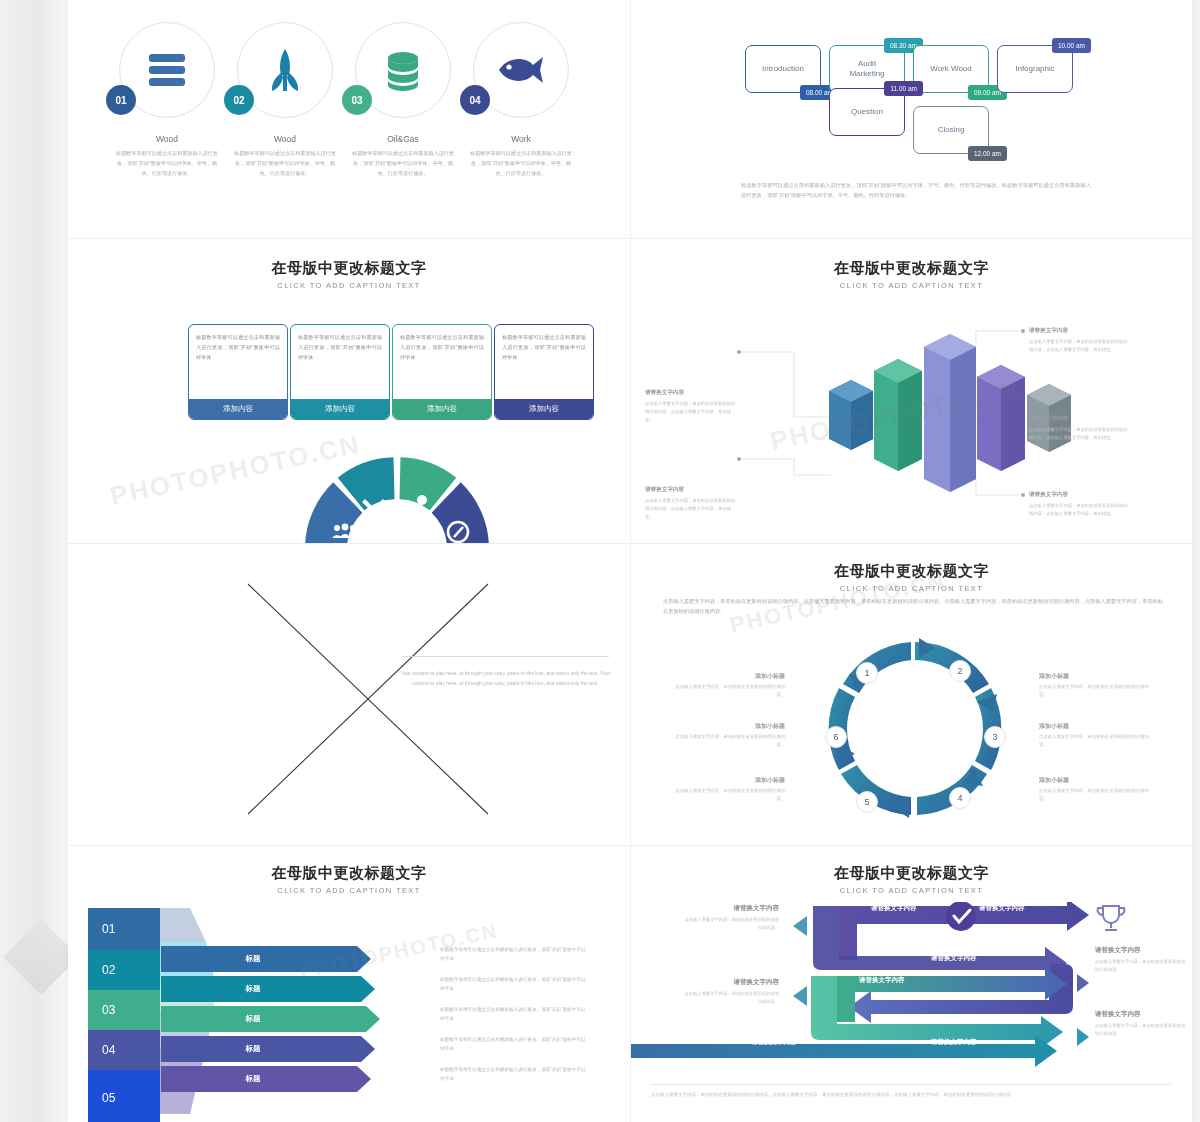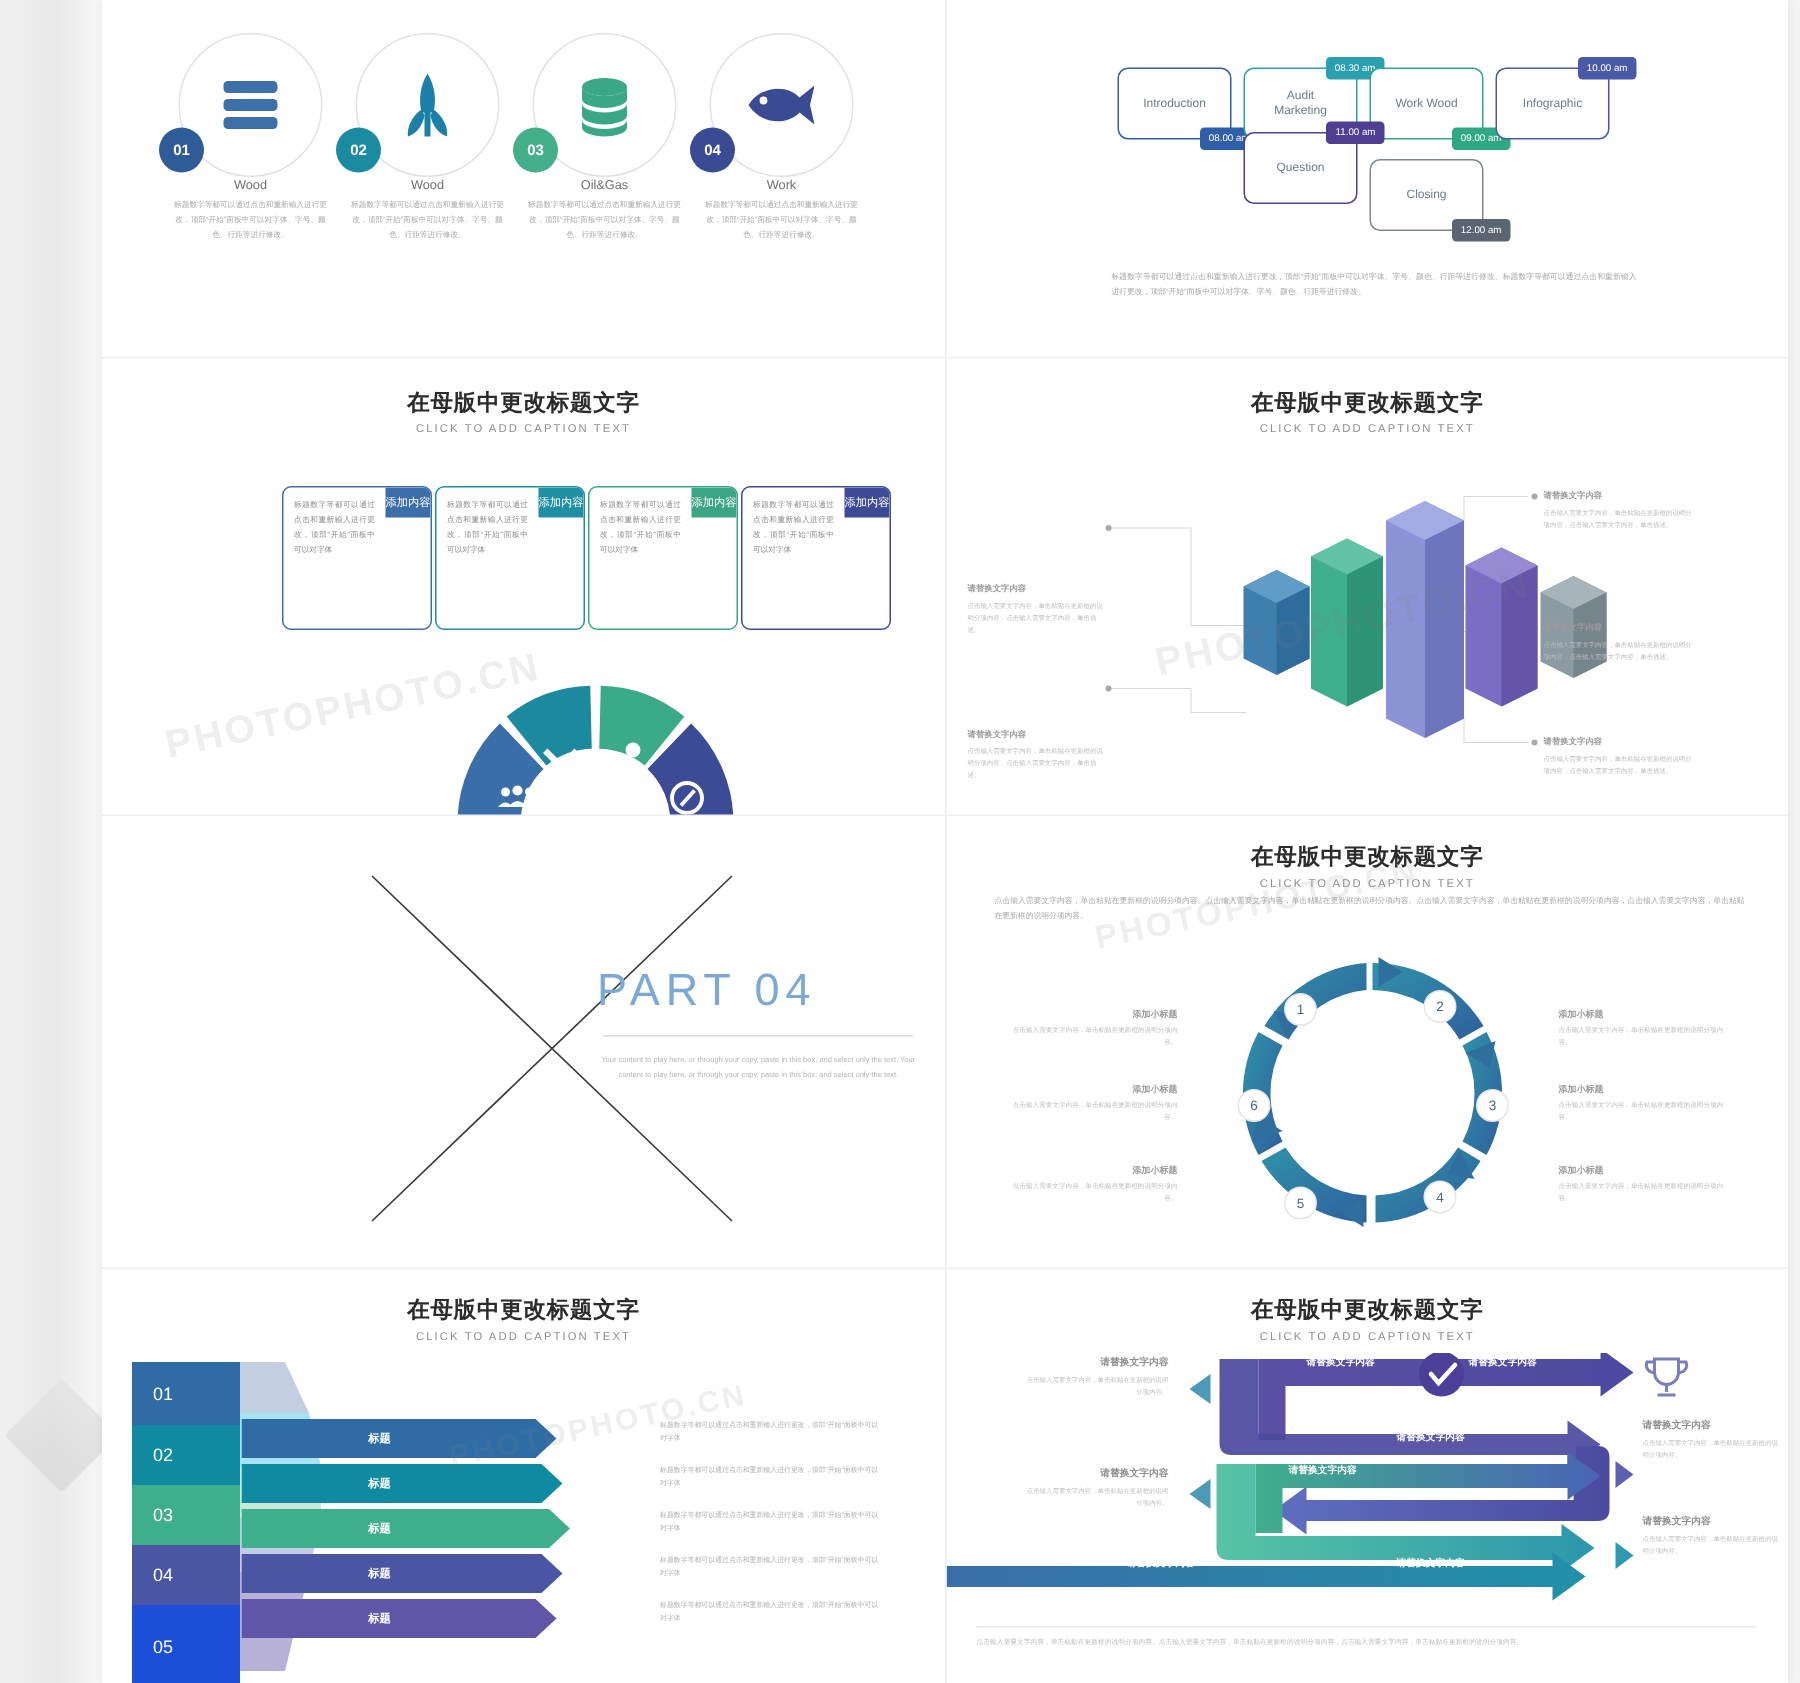--- a/index.html
+++ b/index.html
@@ -36,34 +36,34 @@
   .sub{ text-align:center; font-size:7.5px; color:#8d8d8d; letter-spacing:1.4px; margin-top:3px;}
   .body-par{font-size:5.2px;color:#a8a8a8;line-height:1.95;text-align:justify;}
 
   
   .circ-wrap{position:absolute;left:0;top:22px;width:562px;height:200px;}
   .circ-item{position:absolute;width:118px;}
   .circ-ring{position:relative;width:96px;height:96px;border:1px solid #dfe3e6;border-radius:50%;margin:0 auto;
              display:flex;align-items:center;justify-content:center;background:#fff;}
   .badge{position:absolute;left:-14px;bottom:2px;width:30px;height:30px;border-radius:50%;
          color:#fff;font-size:10px;display:flex;align-items:center;justify-content:center;font-weight:bold;}
-  .circ-name{text-align:center;font-size:8.5px;color:#6e6e6e;margin-top:0;}
+  .circ-name{text-align:center;font-size:8.5px;color:#6e6e6e;margin-top:16px;}
   .circ-desc{font-size:5.1px;color:#a9a9a9;line-height:1.95;text-align:center;margin-top:5px;padding:0 6px;}
 
   
   .sch{position:absolute;}
   .sch-card{position:relative;width:76px;height:48px;border-radius:7px;border:1.6px solid #333;background:#fff;
             display:flex;align-items:center;justify-content:center;text-align:center;
             font-size:8px;color:#6b7b8c;line-height:1.25;padding:2px;}
   .sch-badge{position:absolute;height:15px;border-radius:3px;color:#fff;font-size:6.5px;
              display:flex;align-items:center;justify-content:center;padding:0 6px;white-space:nowrap;}
 
   
   .card{position:absolute;width:100px;height:96px;border-radius:6px;border:1.4px solid #3a6ea8;
-        background:#fff;overflow:hidden;display:flex;flex-direction:row;}
+        background:#fff;overflow:hidden;display:flex;flex-direction:column;}
   .card-txt{flex:1;font-size:5.1px;color:#8b8b8b;line-height:1.95;padding:8px 7px 4px;text-align:justify;}
   .card-ft{height:20px;color:#fff;font-size:7.5px;display:flex;align-items:center;justify-content:center;}
 
   
   .cal-t{font-size:5.6px;color:#9b9b9b;font-weight:bold;}
   .cal-b{font-size:4.3px;color:#bcbcbc;line-height:1.85;margin-top:3px;}
   .part-num{font-size:30px;color:#7ca9d4;letter-spacing:4px;font-weight:normal;}
   .part-cn{font-size:20px;color:#5b5b5b;font-weight:bold;letter-spacing:2px;margin-top:4px;}
   .part-en{font-size:5px;color:#b4b4b4;line-height:1.9;text-align:center;margin-top:12px;}
 
@@ -317,21 +317,20 @@
         </div>
       </div>
 
       <div class="panel" style="left:0;top:544px;width:562px;height:301px">
         <svg style="position:absolute;left:0;top:0" width="562" height="301">
           <line x1="180" y1="40" x2="420" y2="270" stroke="#3a3a3a" stroke-width="1.1"></line>
           <line x1="420" y1="40" x2="180" y2="270" stroke="#3a3a3a" stroke-width="1.1"></line>
         </svg>
 
         <div style="position:absolute;left:330px;top:100px;width:215px">
-          <div class="part-num">PART  04</div>
           <div style="height:1px;background:#dcdcdc;margin:12px 4px 0"></div>
           <div class="part-en">Your content to play here, or through your copy, paste in this box, and select only the text. Your content to play here, or through your copy, paste in this box, and select only the text.</div>
         </div>
       </div>
 
       <div class="panel" style="left:563px;top:544px;width:561px;height:301px">
         <div class="ttl" style="margin-top:18px">在母版中更改标题文字</div>
         <div class="sub">CLICK TO ADD CAPTION TEXT</div>
         <div class="body-par" style="position:absolute;left:32px;top:52px;width:500px">点击输入需要文字内容，单击粘贴在更新框的说明分项内容。点击输入需要文字内容，单击粘贴在更新框的说明分项内容。点击输入需要文字内容，单击粘贴在更新框的说明分项内容，点击输入需要文字内容，单击粘贴在更新框的说明分项内容。</div>
 

